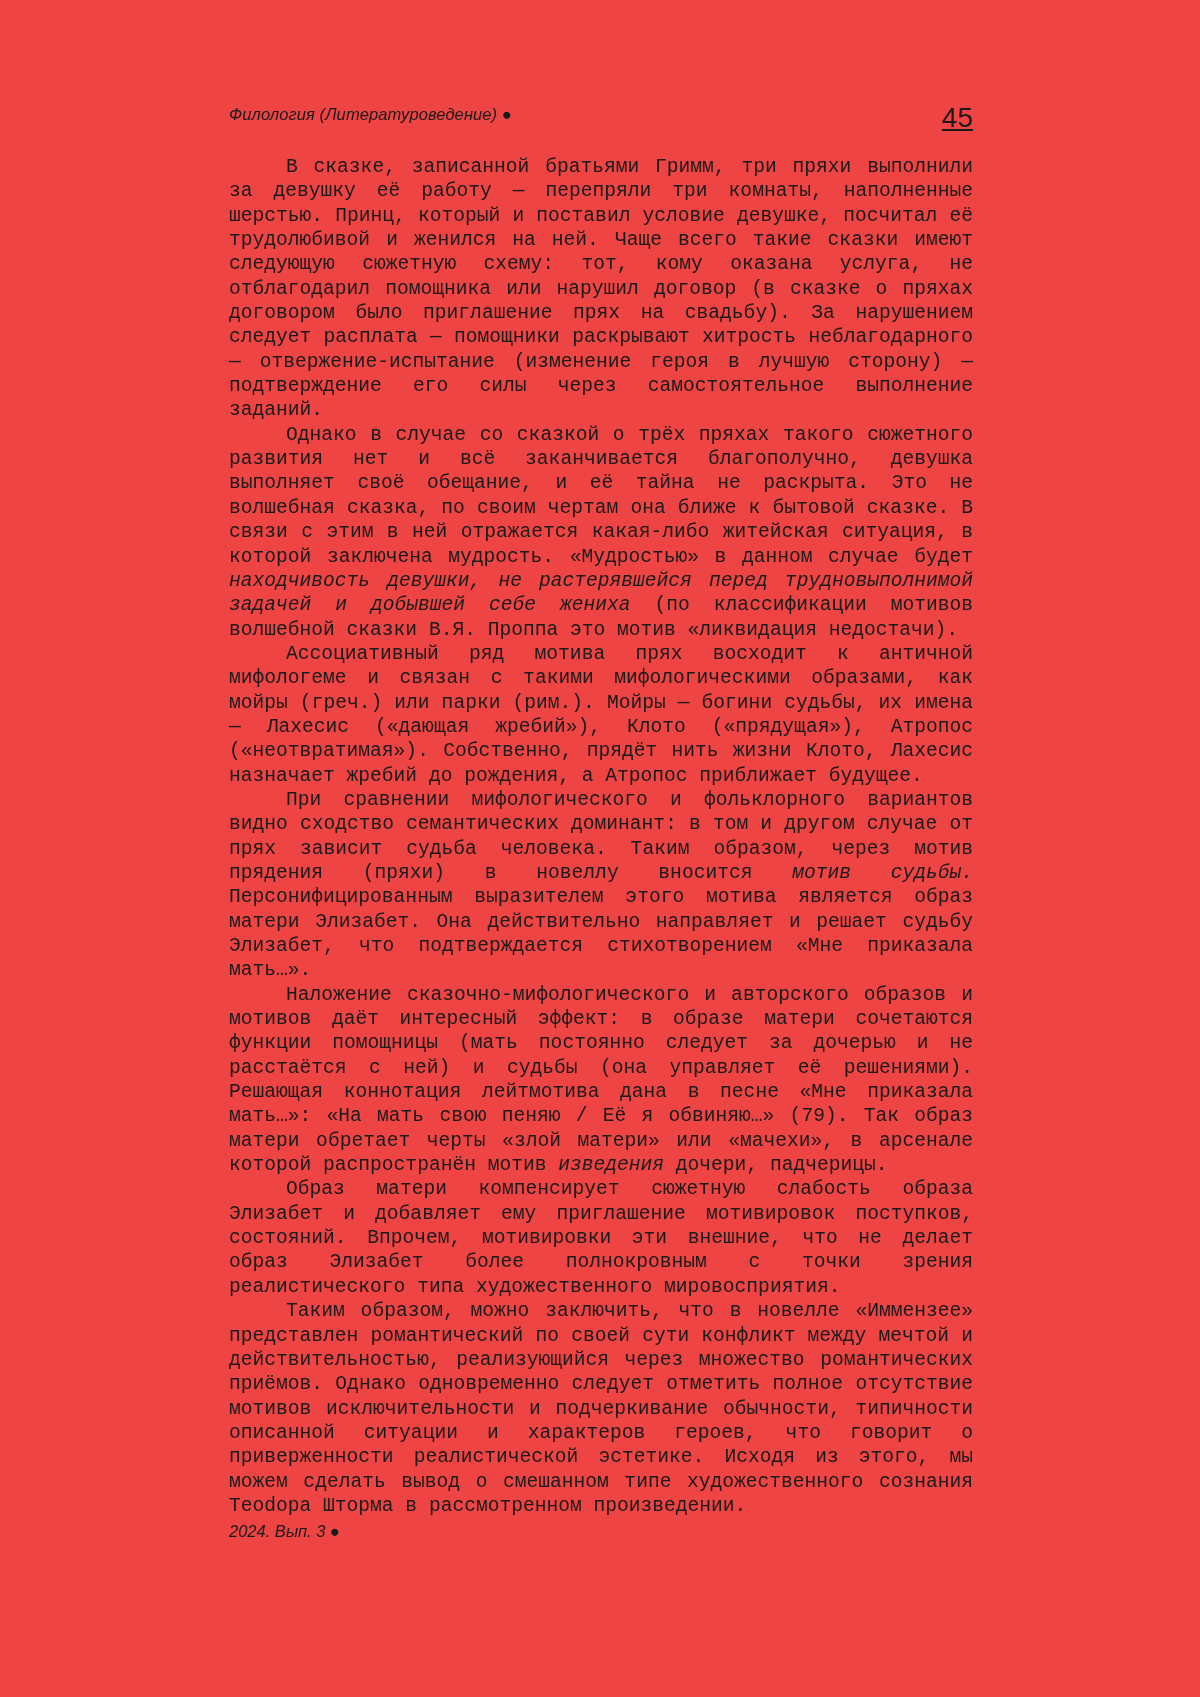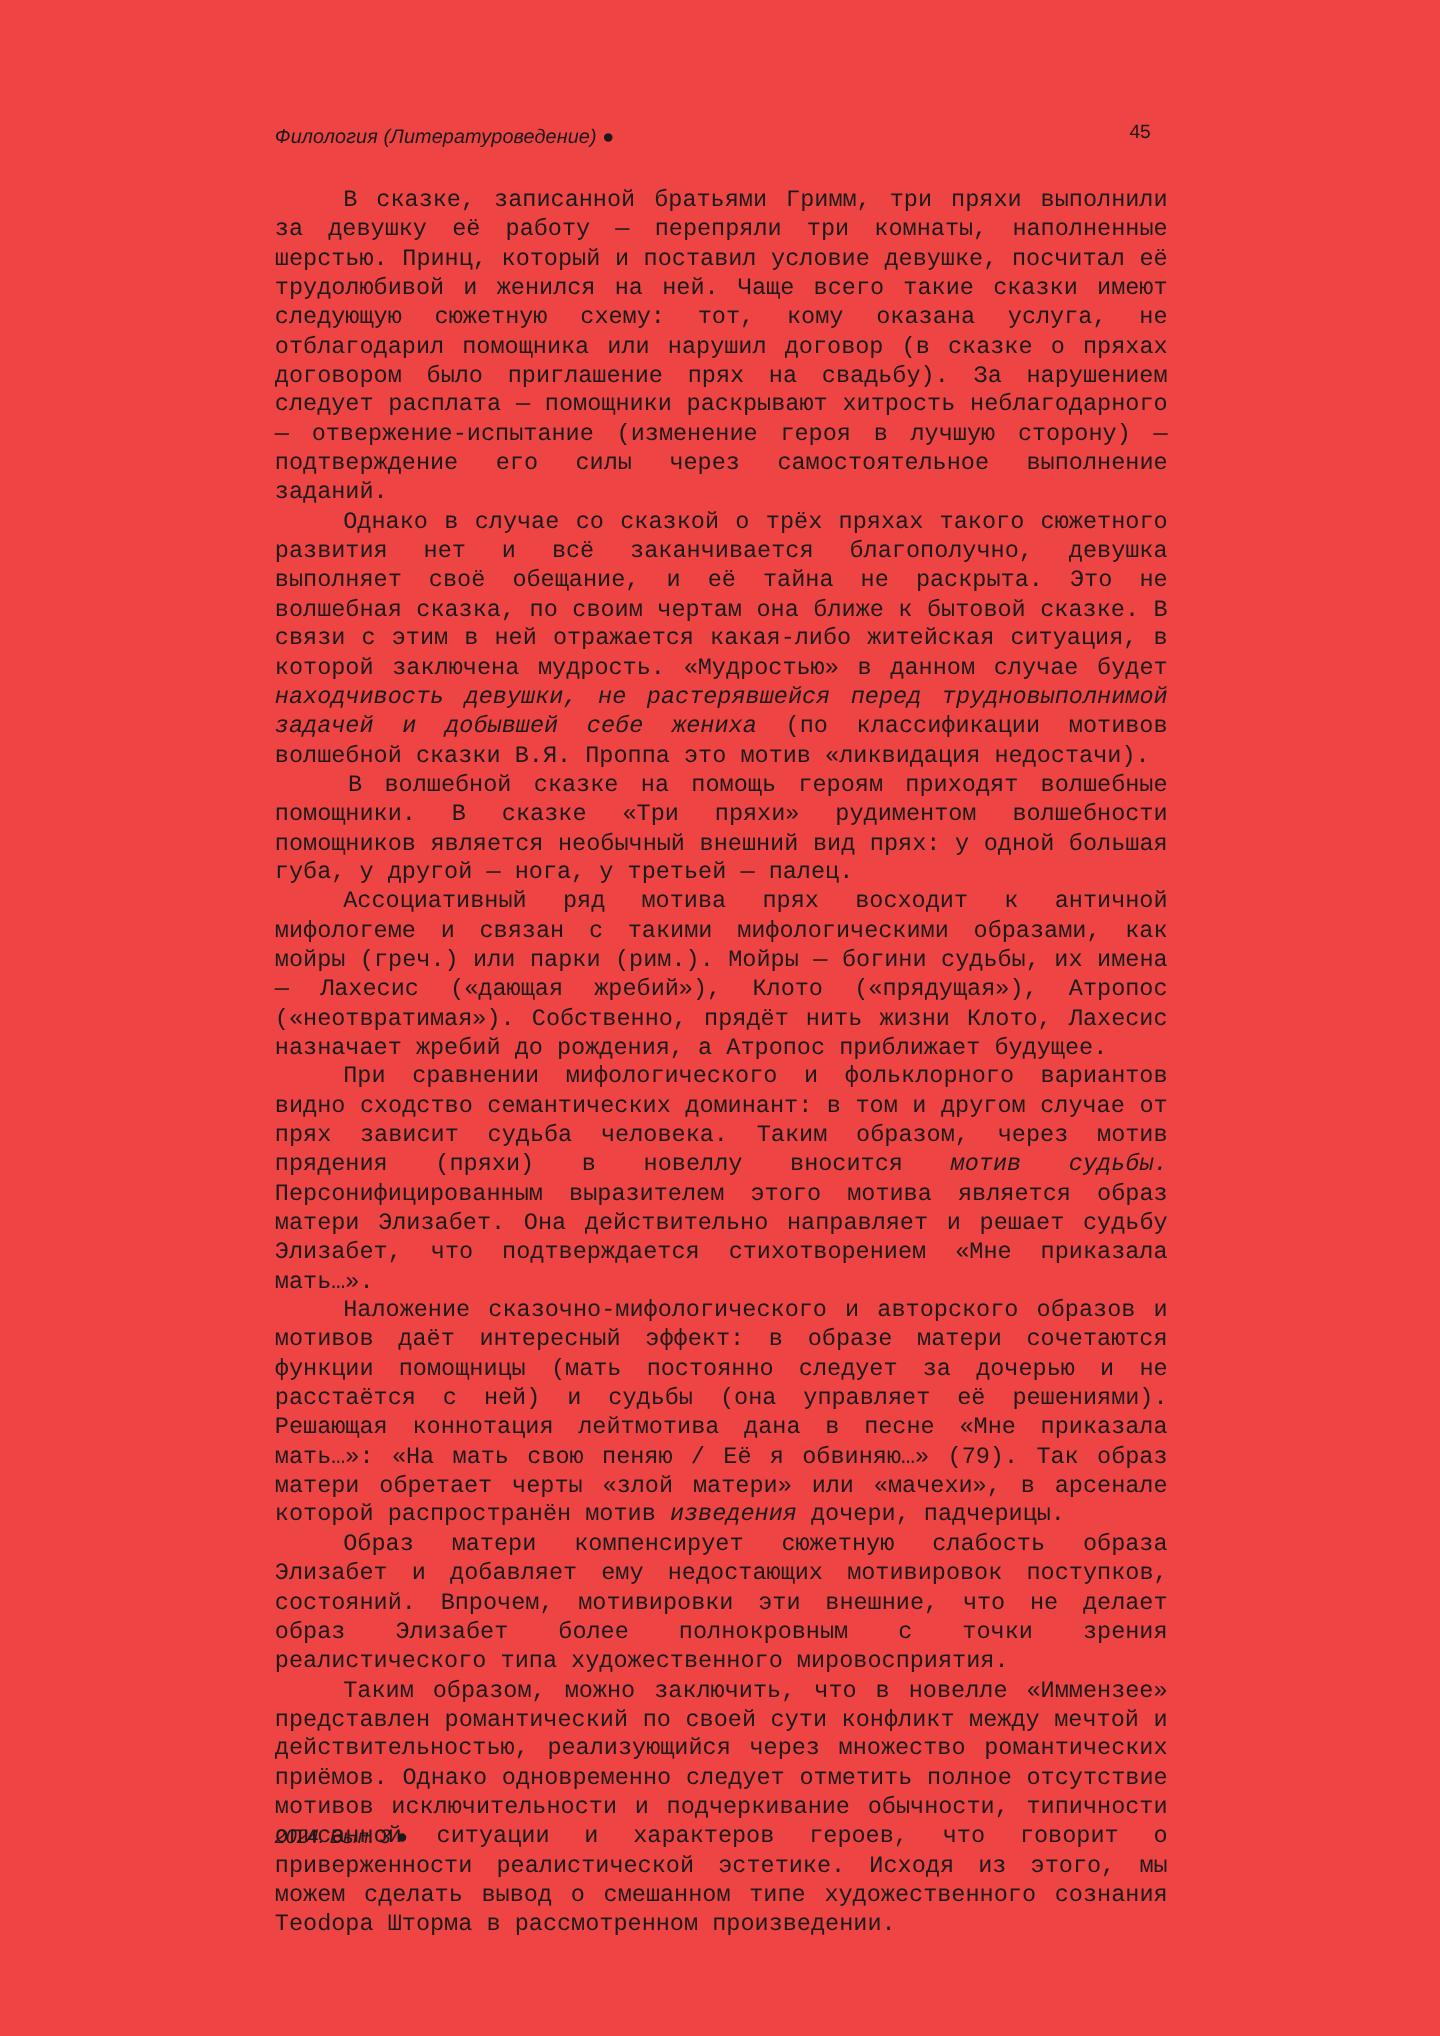--- a/index.html
+++ b/index.html
@@ -3,21 +3,21 @@
 <meta charset="utf-8">
 <style>
   html, body { margin: 0; padding: 0; background: #ffffff; }
   body { width: 1200px; height: 1697px; position: relative; overflow: hidden; }
   .page { position: absolute; left: 0; top: 0; width: 1200px; height: 1697px; background: #ef4444; }
   .running-head {
     position: absolute; left: 229px; top: 103px; width: 744px; height: 28px;
     font-family: "Liberation Sans", sans-serif; color: #1a1a1a;
   }
   .running-head .journal { position: absolute; left: 0; top: 2px; font-style: italic; font-size: 16.5px; letter-spacing: 0.1px; }
-  .running-head .pagenum { position: absolute; right: 14px; top: -1px; font-size: 16px; }
+  .running-head .pagenum { position: absolute; right: 0; top: -1px; font-size: 28px; text-decoration: underline; }
   .body-text {
     position: absolute; left: 229px; top: 155px; width: 744px;
     font-family: Liberation Mono, monospace; font-size: 19.6px; line-height: 24.35px;
     color: #1b1b1b; text-align: justify; hyphens: manual;
   }
   .body-text p { margin: 0; text-indent: 57px; }
   .body-text p.extra-indent { text-indent: 61px; }
   .body-text em { font-style: italic; }
   .running-foot {
     position: absolute; left: 229px; top: 1474px;
@@ -29,22 +29,21 @@
 
 <div class="page">
   <div class="running-head">
     <span class="journal">Филология (Литературоведение) ●</span>
     <span class="pagenum">45</span>
   </div>
 
   <div class="body-text" id="body-text">
       <p><span>В сказке, записанной братьями Гримм, три пряхи выполнили за девушку её работу — перепряли три комнаты, наполненные шерстью. Принц, который и поставил условие девушке, посчитал её трудолюбивой и женился на ней. Чаще всего такие сказки имеют следующую сюжетную схему: тот, кому ока­зана услуга, не отблагодарил помощника или нарушил договор (в сказке о пря­хах договором было приглашение прях на свадьбу). За нарушением следует расплата — помощники раскрывают хитрость неблагодарного — отвержение-испытание (изменение героя в лучшую сторону) — подтверждение его силы через самостоятельное выполнение заданий.</span></p>
       <p><span>Однако в случае со сказкой о трёх пряхах такого сюжетного развития нет и всё заканчивается благополучно, девушка выполняет своё обещание, и её тайна не раскрыта. Это не волшебная сказка, по своим чертам она ближе к бы­товой сказке. В связи с этим в ней отражается какая-либо житейская ситуация, в которой заключена мудрость. «Мудростью» в данном случае будет </span><em>находчи­вость девушки, не растерявшейся перед трудновыполнимой задачей и добыв­шей себе жениха</em><span> (по классификации мотивов волшебной сказки В.Я. Проппа это мотив «ликвидация недостачи).</span></p>
-      <p class="extra-indent"><span>В волшебной сказке на помощь героям приходят волшебные помощ­ники. В сказке «Три пряхи» рудиментом волшебности помощников является необычный внешний вид прях: у одной большая губа, у другой — нога, у тре­тьей — палец.</span></p>
       <p><span>Ассоциативный ряд мотива прях восходит к античной мифологеме и свя­зан с такими мифологическими образами, как мойры (греч.) или парки (рим.). Мойры — богини судьбы, их имена — Лахесис («дающая жребий»), Клото («прядущая»), Атропос («неотвратимая»). Собственно, прядёт нить жизни Клото, Лахесис назначает жребий до рождения, а Атропос приближает будущее.</span></p>
       <p><span>При сравнении мифологического и фольклорного вариантов видно сход­ство семантических доминант: в том и другом случае от прях зависит судьба человека. Таким образом, через мотив прядения (пряхи) в новеллу вносится </span><em>мотив судьбы.</em><span> Персонифицированным выразителем этого мотива является об­раз матери Элизабет. Она действительно направляет и решает судьбу Элизабет, что подтверждается стихотворением «Мне приказала мать…».</span></p>
       <p><span>Наложение сказочно-мифологического и авторского образов и мотивов даёт интересный эффект: в образе матери сочетаются функции помощницы (мать постоянно следует за дочерью и не расстаётся с ней) и судьбы (она управ­ляет её решениями). Решающая коннотация лейтмотива дана в песне «Мне приказала мать…»: «На мать свою пеняю / Её я обвиняю…» (79). Так образ матери обретает черты «злой матери» или «мачехи», в арсенале которой рас­пространён мотив </span><em>изведения</em><span> дочери, падчерицы.</span></p>
-      <p><span>Образ матери компенсирует сюжетную слабость образа Элизабет и до­бавляет ему недостающих мотивировок поступков, состояний. Впрочем, моти­вировки эти внешние, что не делает образ Элизабет более полнокровным с точки зрения реалистического типа художественного мировосприятия.</span></p>
+      <p><span>Образ матери компенсирует сюжетную слабость образа Элизабет и до­бавляет ему приглашение мотивировок поступков, состояний. Впрочем, моти­вировки эти внешние, что не делает образ Элизабет более полнокровным с точки зрения реалистического типа художественного мировосприятия.</span></p>
       <p><span>Таким образом, можно заключить, что в новелле «Иммензее» представ­лен романтический по своей сути конфликт между мечтой и действительно­стью, реализующийся через множество романтических приёмов. Однако одно­временно следует отметить полное отсутствие мотивов исключительности и подчеркивание обычности, типичности описанной ситуации и характеров ге­роев, что говорит о приверженности реалистической эстетике. Исходя из этого, мы можем сделать вывод о смешанном типе художественного сознания Тео­dора Шторма в рассмотренном произведении.</span></p>
     </div>
 
   <div class="running-foot">2024. Вып. 3 ●</div>
 </div>
 
 </body></html>

